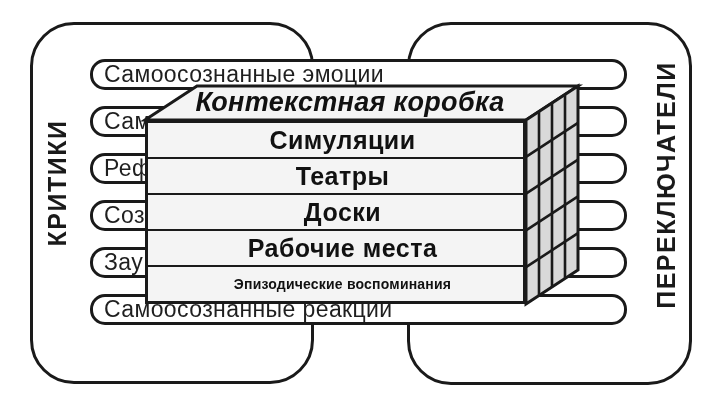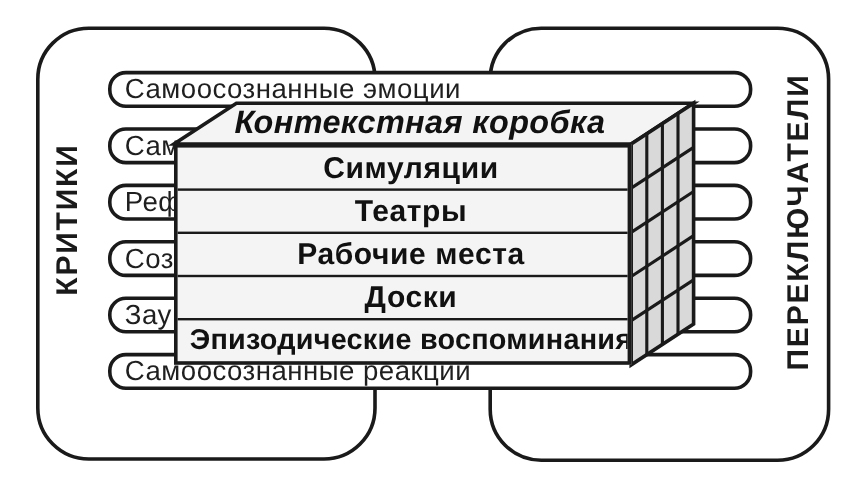--- a/index.html
+++ b/index.html
@@ -94,21 +94,21 @@
     justify-content: center;
     font-weight: bold;
     font-size: 25px;
     letter-spacing: 0.5px;
     color: #111111;
     border-bottom: 2.8px solid #1a1a1a;
     overflow: hidden;
     white-space: nowrap;
     padding-left: 14px;
   }
-  .band:last-child { border-bottom: none; font-size: 24px; letter-spacing: 0.2px; }
+  .band:last-child { border-bottom: none; font-size: 14px; letter-spacing: 0.2px; }
   
   .box-title {
     position: absolute;
     left: 170px; top: 86px;
     width: 360px; height: 32px;
     display: flex;
     align-items: center;
     justify-content: center;
     font-weight: bold;
     font-style: italic;
@@ -161,20 +161,20 @@
 
     <line class="gline" x1="526" y1="156.8" x2="578" y2="122.8"></line>
     <line class="gline" x1="526" y1="193.6" x2="578" y2="159.6"></line>
     <line class="gline" x1="526" y1="230.4" x2="578" y2="196.4"></line>
     <line class="gline" x1="526" y1="267.2" x2="578" y2="233.2"></line>
   </svg>
 
   <div class="box-front">
     <div class="band">Симуляции</div>
     <div class="band">Театры</div>
+    <div class="band">Доски</div>
     <div class="band">Рабочие места</div>
-    <div class="band">Доски</div>
     <div class="band">Эпизодические воспоминания</div>
   </div>
 
   <div class="box-title">Контекстная коробка</div>
 
 </div>
 
 </body></html>

